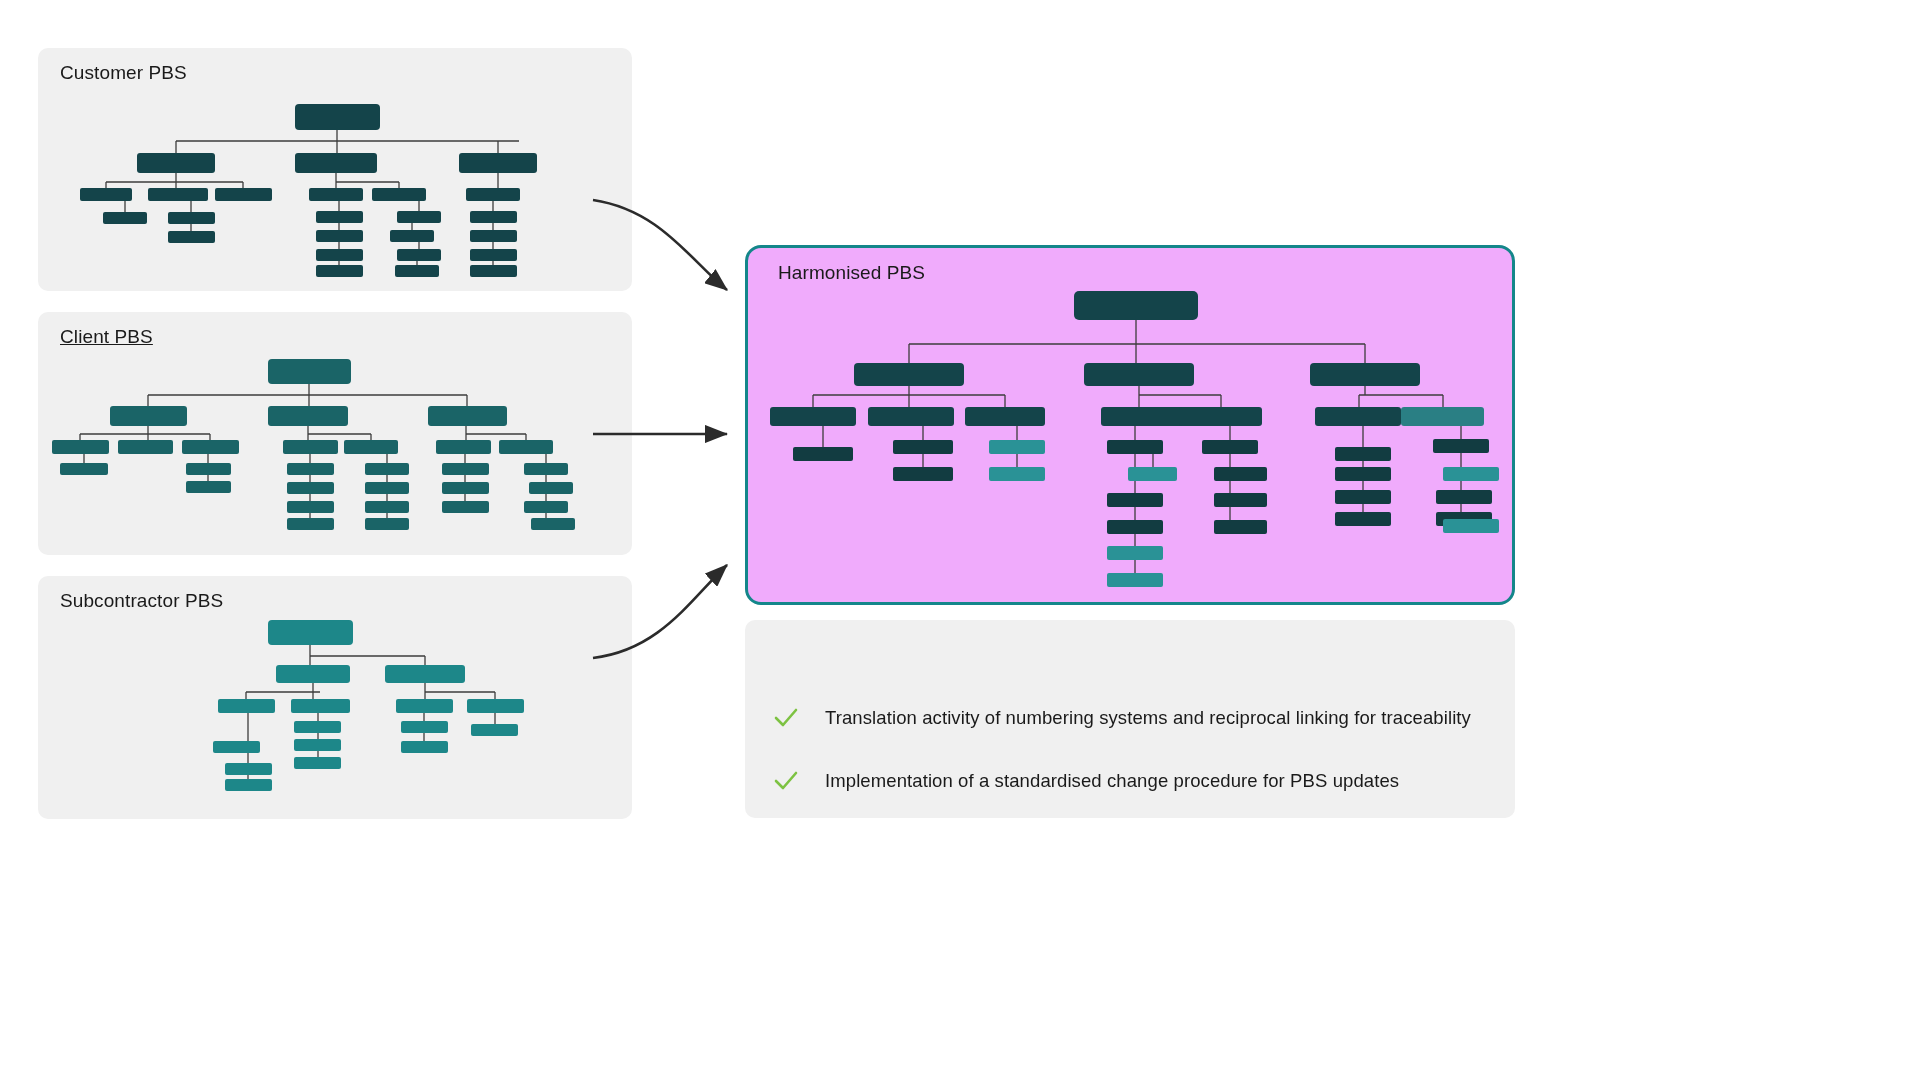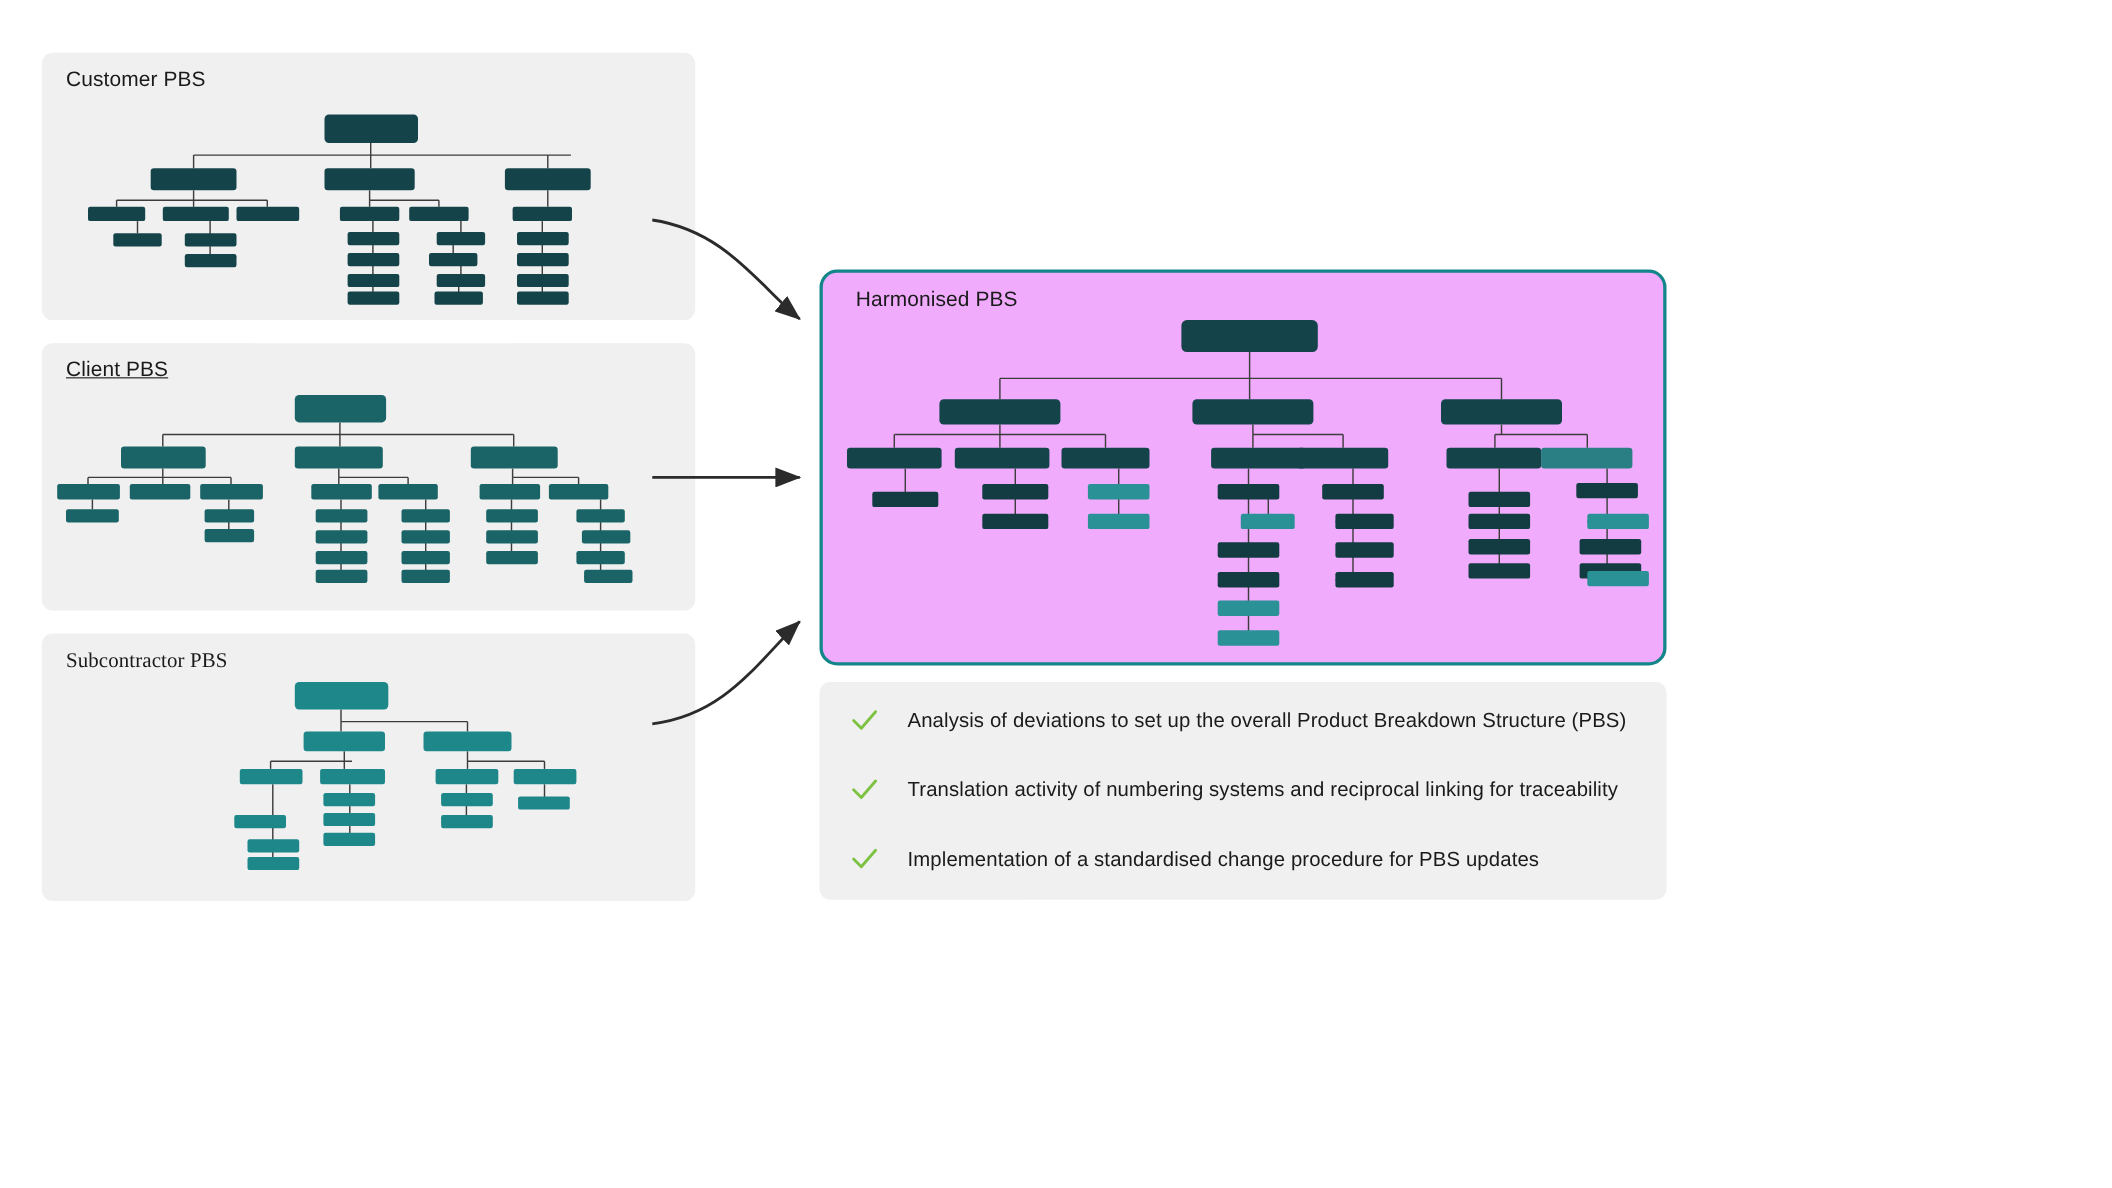--- a/index.html
+++ b/index.html
@@ -142,21 +142,21 @@
       <rect x="404" y="151" width="47" height="12" rx="2" fill="#1a6467"></rect>
       <rect x="486" y="151" width="44" height="12" rx="2" fill="#1a6467"></rect>
       <rect x="404" y="170" width="47" height="12" rx="2" fill="#1a6467"></rect>
       <rect x="491" y="170" width="44" height="12" rx="2" fill="#1a6467"></rect>
       <rect x="404" y="189" width="47" height="12" rx="2" fill="#1a6467"></rect>
       <rect x="486" y="189" width="44" height="12" rx="2" fill="#1a6467"></rect>
       <rect x="493" y="206" width="44" height="12" rx="2" fill="#1a6467"></rect>
     </svg>
 </div>
 
-<div class="panel" id="subcontractor-panel" style="left:38px;top:576px;width:556px;height:243px;font-family:Liberation Serif, serif;">
+<div class="panel" id="subcontractor-panel" style="left:38px;top:576px;width:556px;height:243px;">
   <div class="panel-title" style="left:22px;top:14px;">Subcontractor PBS</div>
   <svg class="tree-svg" id="svg-subcontractor" width="556" height="243">
       <path d="M272,69 L272,80" fill="none" stroke="#3c3c3c" stroke-width="1.3"></path>
       <path d="M272,80 L387,80" fill="none" stroke="#3c3c3c" stroke-width="1.3"></path>
       <path d="M272,80 L272,89" fill="none" stroke="#3c3c3c" stroke-width="1.3"></path>
       <path d="M387,80 L387,89" fill="none" stroke="#3c3c3c" stroke-width="1.3"></path>
       <path d="M275,107 L275,116" fill="none" stroke="#3c3c3c" stroke-width="1.3"></path>
       <path d="M208,116 L282,116" fill="none" stroke="#3c3c3c" stroke-width="1.3"></path>
       <path d="M208,116 L208,123" fill="none" stroke="#3c3c3c" stroke-width="1.3"></path>
       <path d="M275,116 L275,123" fill="none" stroke="#3c3c3c" stroke-width="1.3"></path>
@@ -254,26 +254,20 @@
       <rect x="587" y="264" width="56" height="14" rx="2" fill="#123c41"></rect>
       <rect x="685" y="191" width="56" height="14" rx="2" fill="#123c41"></rect>
       <rect x="695" y="219" width="56" height="14" rx="2" fill="#2a9296"></rect>
       <rect x="688" y="242" width="56" height="14" rx="2" fill="#123c41"></rect>
       <rect x="688" y="264" width="56" height="14" rx="2" fill="#123c41"></rect>
       <rect x="695" y="271" width="56" height="14" rx="2" fill="#2a9296"></rect>
     </svg>
 </div>
 
 <div class="checklist" id="checklist-panel" style="left:745px;top:620px;width:770px;height:198px;">
-  <div class="check-row" style="left:28px;top:22px;">
-    <svg class="check-icon" viewBox="0 0 26 26">
-      <path d="M3 13 L10 20 L23 5" fill="none" stroke="#7dc242" stroke-width="2.6" stroke-linecap="round" stroke-linejoin="round"></path>
-    </svg>
-    <span class="check-text">Analysis of deviations to set up the overall Product Breakdown Structure (PBS)</span>
-  </div>
   <div class="check-row" style="left:28px;top:85px;">
     <svg class="check-icon" viewBox="0 0 26 26">
       <path d="M3 13 L10 20 L23 5" fill="none" stroke="#7dc242" stroke-width="2.6" stroke-linecap="round" stroke-linejoin="round"></path>
     </svg>
     <span class="check-text">Translation activity of numbering systems and reciprocal linking for traceability</span>
   </div>
   <div class="check-row" style="left:28px;top:148px;">
     <svg class="check-icon" viewBox="0 0 26 26">
       <path d="M3 13 L10 20 L23 5" fill="none" stroke="#7dc242" stroke-width="2.6" stroke-linecap="round" stroke-linejoin="round"></path>
     </svg>

